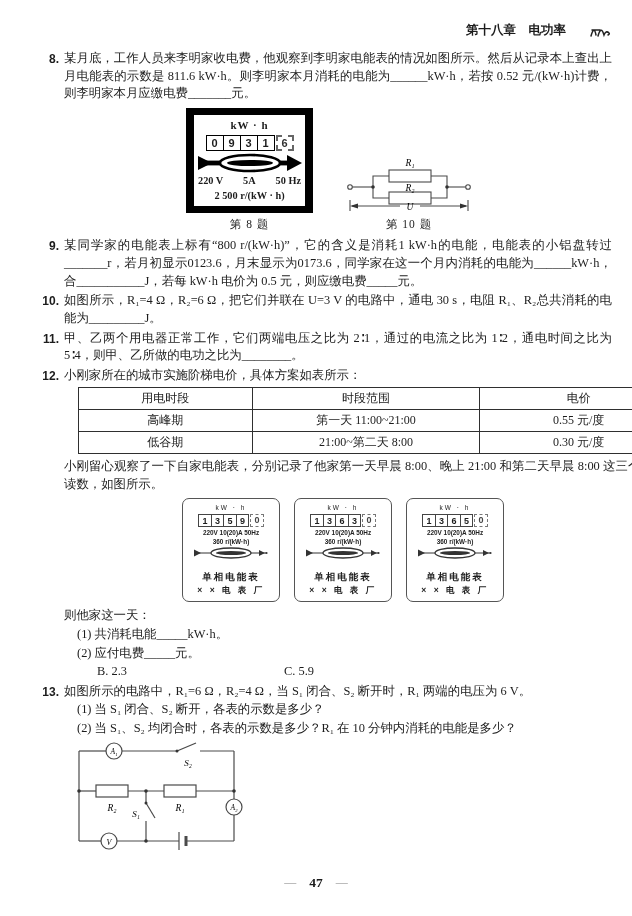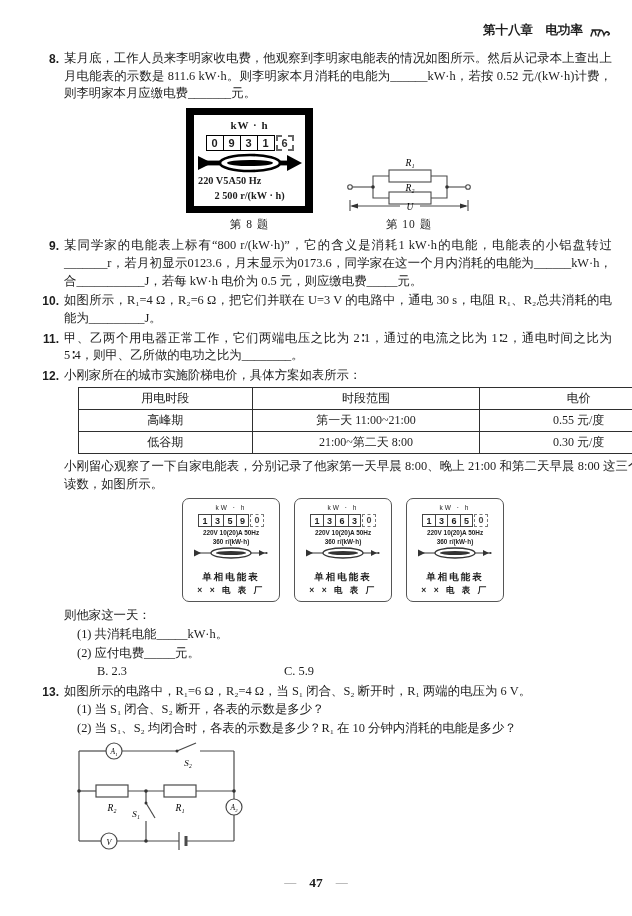--- a/index.html
+++ b/index.html
@@ -4,21 +4,21 @@
 <style>
   * { margin:0; padding:0; box-sizing:border-box; }
   html,body { background:#e8e8e8; }
   .page {
     position:relative; width:632px; height:916px; margin:0 auto;
     background:#ffffff; color:#1c1c1c; overflow:hidden;
     font-family:"Liberation Serif","DejaVu Serif",serif;
     font-size:12.4px; line-height:1.42;
   }
   
-  .header { position:absolute; top:22px; right:20px; display:flex; align-items:center; gap:5px; }
+  .header { position:absolute; top:22px; right:20px; display:flex; align-items:center; gap:22px; }
   .chapter { font-family:"Liberation Sans","DejaVu Sans",sans-serif; font-weight:700; font-size:12.5px; }
   
   .content { position:absolute; top:50px; left:36px; width:576px; }
   .prob { display:flex; margin-bottom:2px; }
   .prob .num { flex:0 0 23px; text-align:right; margin-right:5px; font-weight:700;
                font-family:"Liberation Sans","DejaVu Sans",sans-serif; font-size:12px; padding-top:1px; }
   .prob .ptxt { flex:1; text-align:justify; }
   .subq { padding-left:13px; margin-top:1px; }
   .opts { display:flex; padding-left:33px; margin-top:1px; }
   .opts .o1 { width:180px; } .opts .o2 { width:187px; } .opts .o3 { flex:1; }
@@ -28,21 +28,21 @@
   .figcap { font-size:11.5px; margin-top:3px; letter-spacing:1px; }
   
   .meter8 { width:127px; background:#000; padding:7px 8px; }
   .m8-inner { background:#fff; padding:3px 3px 4px; display:flex; flex-direction:column; align-items:center; gap:2px; }
   .m8-unit { font-weight:700; font-size:11px; letter-spacing:1px; }
   .m8-digits { display:flex; }
   .m8-digits span { width:18px; height:16px; border:1px solid #000; margin-left:-1px;
     text-align:center; font:700 11px/15px "Liberation Sans","DejaVu Sans",sans-serif; }
   .m8-digits span:first-child { margin-left:0; }
   .m8-digits span.red { border:2px dashed #666; margin-left:1px; color:#333; line-height:13px; }
-  .m8-specs { display:flex; justify-content:flex-start; width:103px;
+  .m8-specs { display:flex; justify-content:space-between; width:103px;
     font:700 10.3px/1.2 "Liberation Serif",serif; }
   .m8-rev { font:700 10.3px/1.2 "Liberation Serif",serif; }
   
   table.price { border-collapse:collapse; margin:3px 0 4px 14px; width:600px;
     font-size:12px; }
   table.price th, table.price td { border:1px solid #2f2f2f; text-align:center;
     padding:2px 4px; font-weight:400; height:20px; }
   
   .meters12 { display:flex; gap:14px; margin:4px 0 5px 118px; }
   .mcard { width:98px; border:1.3px solid #555; border-radius:7px; background:#fff;

